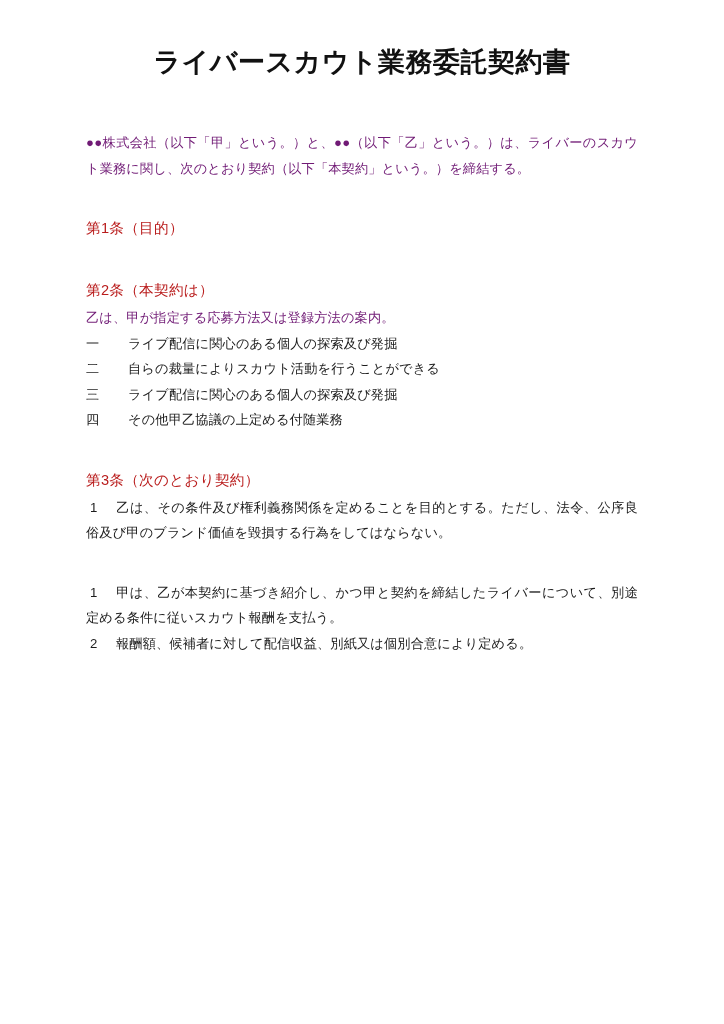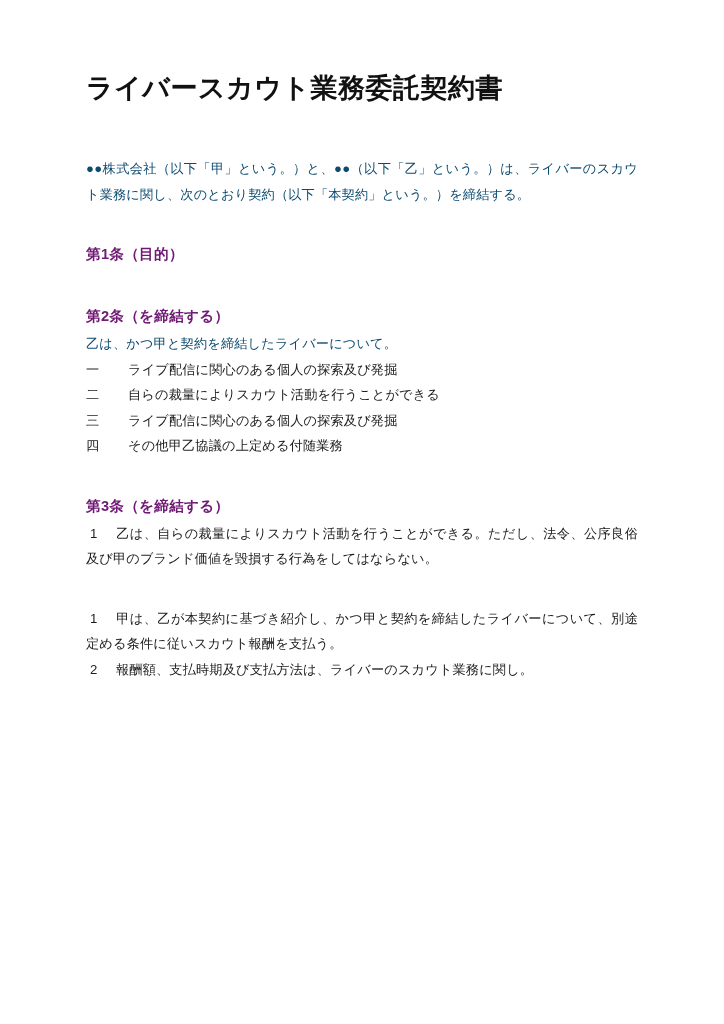--- a/index.html
+++ b/index.html
@@ -29,55 +29,56 @@
 
   .doc-body {
     position: absolute;
     left: 86px;
     top: 0;
     width: 552px;
   }
 
   
   .doc-title {
+    text-align: center;
     font-size: 27px;
     font-weight: bold;
     letter-spacing: 0.5px;
     line-height: 1.2;
     margin: 0;
-    padding-top: 72px;
+    padding-top: 46px;
     color: #111111;
     white-space: nowrap;
   }
 
   
   .section {
     margin: 0;
   }
   .spacer-preamble { height: 52px; }
   .spacer-section  { height: 34px; }
 
   p.para {
     margin: 0;
     font-size: 13.2px;
     line-height: 25.5px;
     text-align: justify;
     text-justify: inter-ideograph;
     letter-spacing: 0.15px;
-    color: #0c4a6e;
+    color: #701a75;
     font-family: Liberation Serif, serif;
   }
 
   h2.article-heading {
     margin: 0 0 2px 0;
     font-size: 14.6px;
-    font-weight: bold;
+    font-weight: normal;
     line-height: 26px;
     letter-spacing: 0.3px;
-    color: #701a75;
+    color: #b91c1c;
   }
 
   
   ul.kanji-list {
     list-style: none;
     margin: 0;
     padding: 0;
   }
   ul.kanji-list li {
     font-size: 13.2px;
@@ -134,22 +135,22 @@
 
     <div class="spacer-section"></div>
 
     <div class="section">
       <h2 class="article-heading">第1条（目的）</h2>
     </div>
 
     <div class="spacer-section"></div>
 
     <div class="section">
-      <h2 class="article-heading">第2条（を締結する）</h2>
-      <p class="para">乙は、かつ甲と契約を締結したライバーについて。</p>
+      <h2 class="article-heading">第2条（本契約は）</h2>
+      <p class="para">乙は、甲が指定する応募方法又は登録方法の案内。</p>
       <ul class="kanji-list">
         <li>
           <span class="marker">一</span>
           <span class="item-text">ライブ配信に関心のある個人の探索及び発掘</span>
         </li>
         <li>
           <span class="marker">二</span>
           <span class="item-text">自らの裁量によりスカウト活動を行うことができる</span>
         </li>
         <li>
@@ -159,35 +160,35 @@
         <li>
           <span class="marker">四</span>
           <span class="item-text">その他甲乙協議の上定める付随業務</span>
         </li>
       </ul>
     </div>
 
     <div class="spacer-section"></div>
 
     <div class="section">
-      <h2 class="article-heading">第3条（を締結する）</h2>
+      <h2 class="article-heading">第3条（次のとおり契約）</h2>
       <ol class="num-list">
         <li>
-          <span class="num">1</span><span>乙は、自らの裁量によりスカウト活動を行うことができる。ただし、法令、公序良俗及び甲のブランド価値を毀損する行為をしてはならない。</span>
+          <span class="num">1</span><span>乙は、その条件及び権利義務関係を定めることを目的とする。ただし、法令、公序良俗及び甲のブランド価値を毀損する行為をしてはならない。</span>
         </li>
       </ol>
     </div>
 
     <div class="spacer-section"></div>
 
     <div class="section">
       <ol class="num-list">
         <li>
           <span class="num">1</span><span>甲は、乙が本契約に基づき紹介し、かつ甲と契約を締結したライバーについて、別途定める条件に従いスカウト報酬を支払う。</span>
         </li>
         <li>
-          <span class="num">2</span><span>報酬額、支払時期及び支払方法は、ライバーのスカウト業務に関し。</span>
+          <span class="num">2</span><span>報酬額、候補者に対して配信収益、別紙又は個別合意により定める。</span>
         </li>
       </ol>
     </div>
 
   </div>
 </div>
 
 </body></html>

